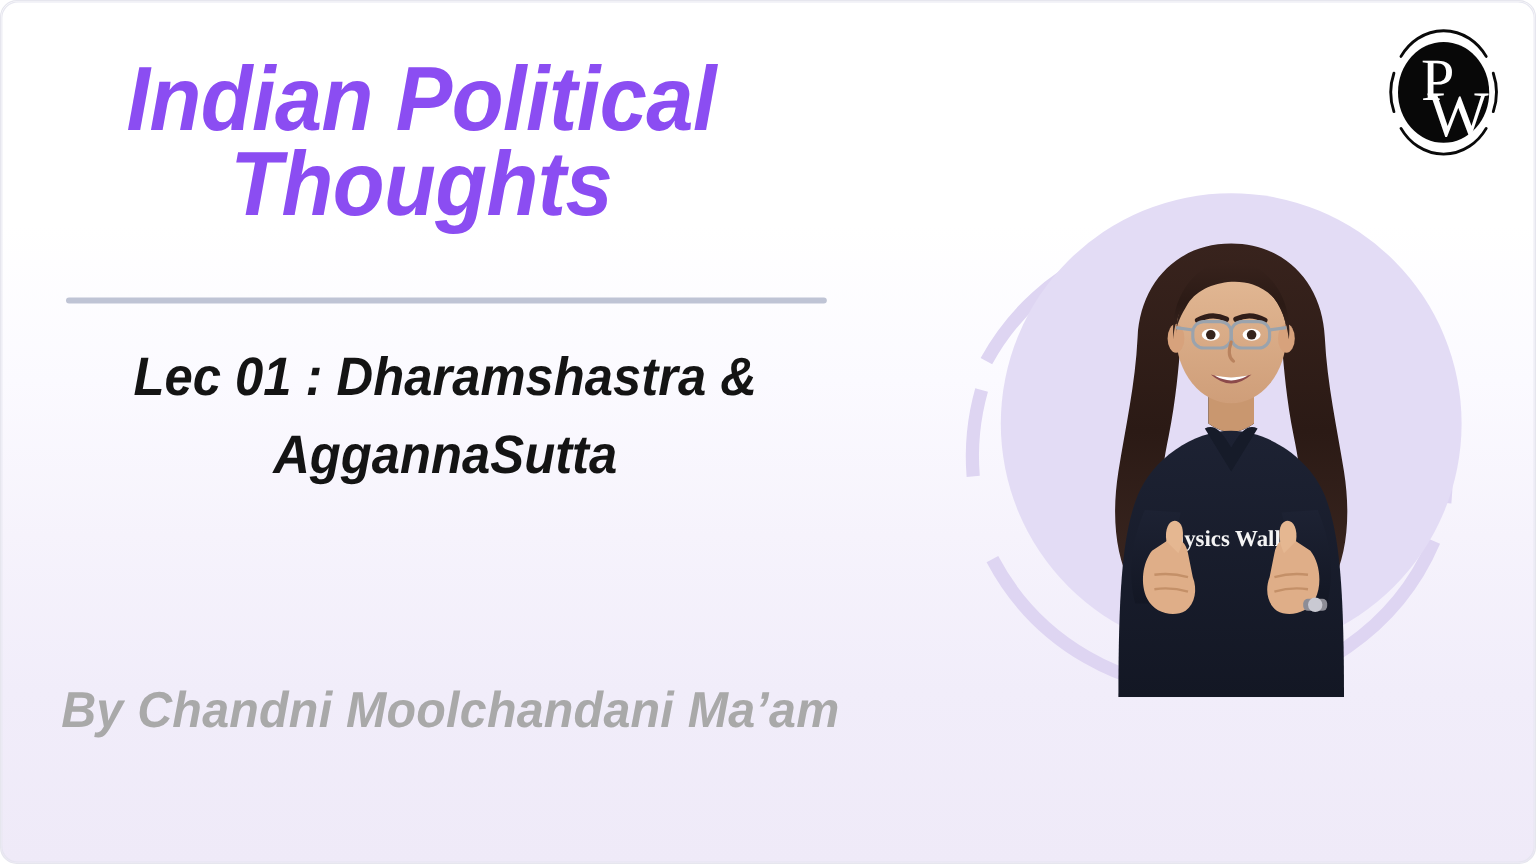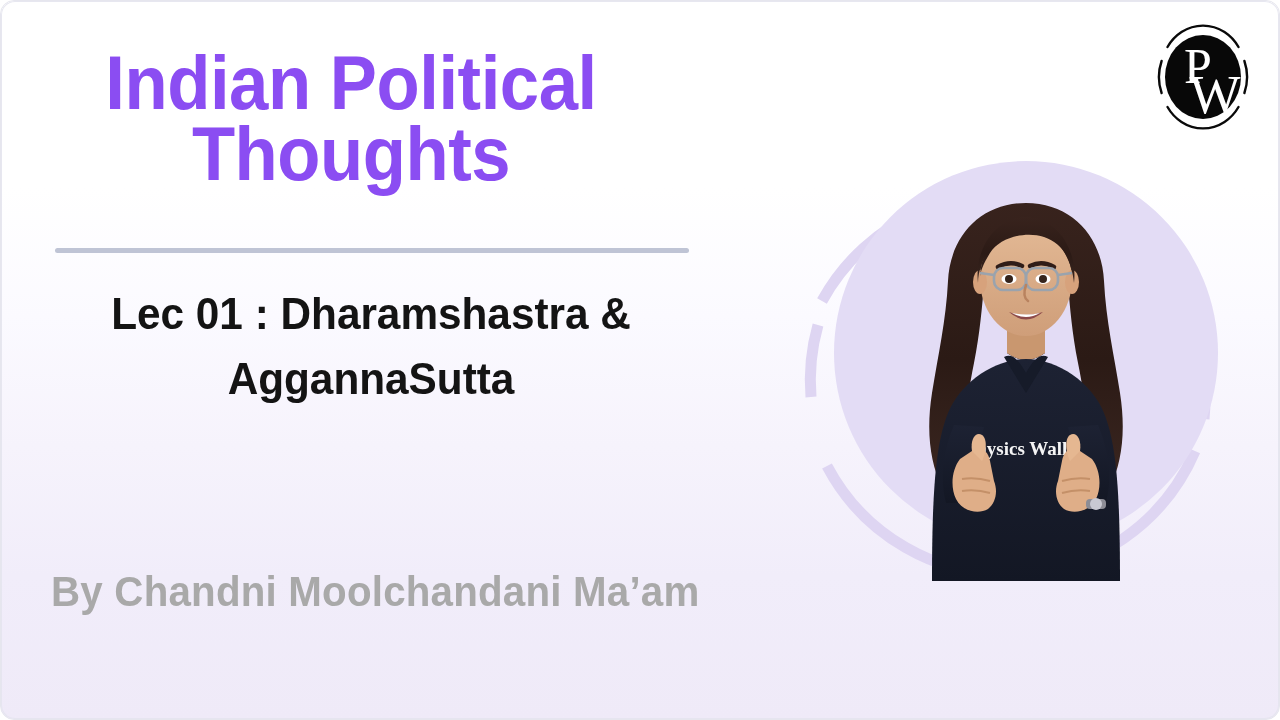--- a/index.html
+++ b/index.html
@@ -30,20 +30,21 @@
                 #efeaf8 100%);
   }
 
   
   .text-col {
     position: absolute;
     left: 0;
     top: 0;
     width: 740px;
     height: 614px;
+    font-style: italic;
   }
 
   .title {
     position: absolute;
     left: 0;
     top: 46px;
     width: 700px;
     text-align: center;
     font-family: "Liberation Sans", sans-serif;
     font-weight: bold;

